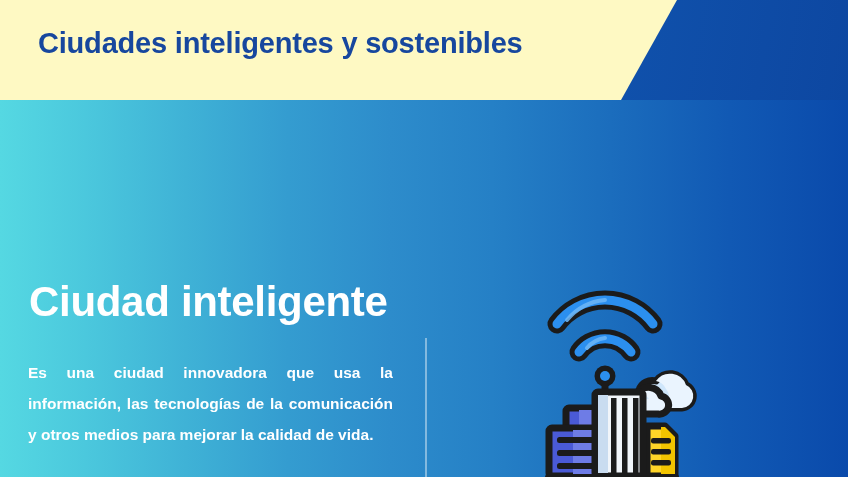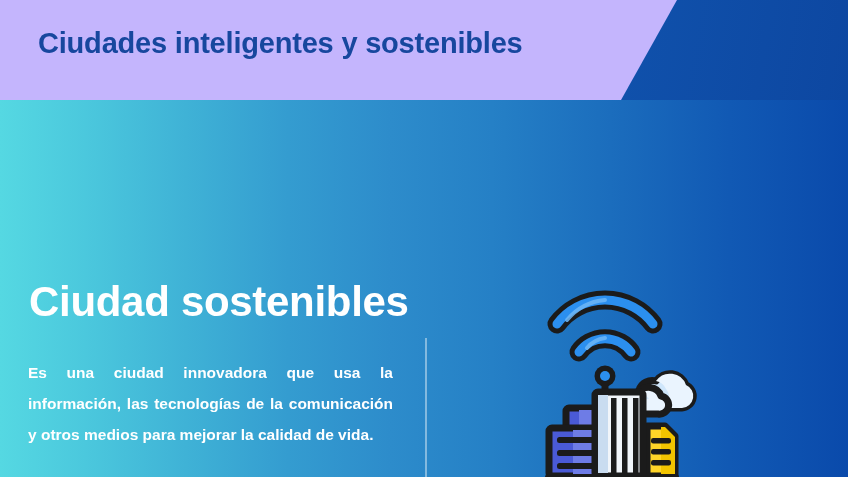--- a/index.html
+++ b/index.html
@@ -17,21 +17,21 @@
     overflow: hidden;
     background: #ffffff;
   }
 
   
   #header-band {
     position: absolute;
     left: 0; top: 0;
     width: 848px;
     height: 100px;
-    background: #c4b5fd;
+    background: #fef9c3;
     overflow: hidden;
   }
   #header-accent {
     position: absolute;
     left: 0; top: 0;
     width: 848px;
     height: 100px;
     background: linear-gradient(100deg, #1565c0 0%, #1565c0 18%, #0d47a1 100%);
     clip-path: polygon(677px 0px, 848px 0px, 848px 100px, 621px 100px);
   }
@@ -117,21 +117,21 @@
 
 <div id="slide">
 
   <div id="header-band">
     <div id="header-accent"></div>
     <div id="header-title">Ciudades inteligentes y sostenibles</div>
   </div>
 
   <div id="body-panel">
 
-    <div id="main-heading">Ciudad sostenibles</div>
+    <div id="main-heading">Ciudad inteligente</div>
 
     <div id="description">Es una ciudad innovadora que usa la información, las tecnologías de la comunicación y otros medios para mejorar la calidad de vida.</div>
 
     <div id="divider"></div>
 
     <div id="illustration">
       <svg viewBox="0 0 160 210" xmlns="http://www.w3.org/2000/svg">
 
         <g fill="none" stroke="#1b1b1b" stroke-linecap="round">
 

